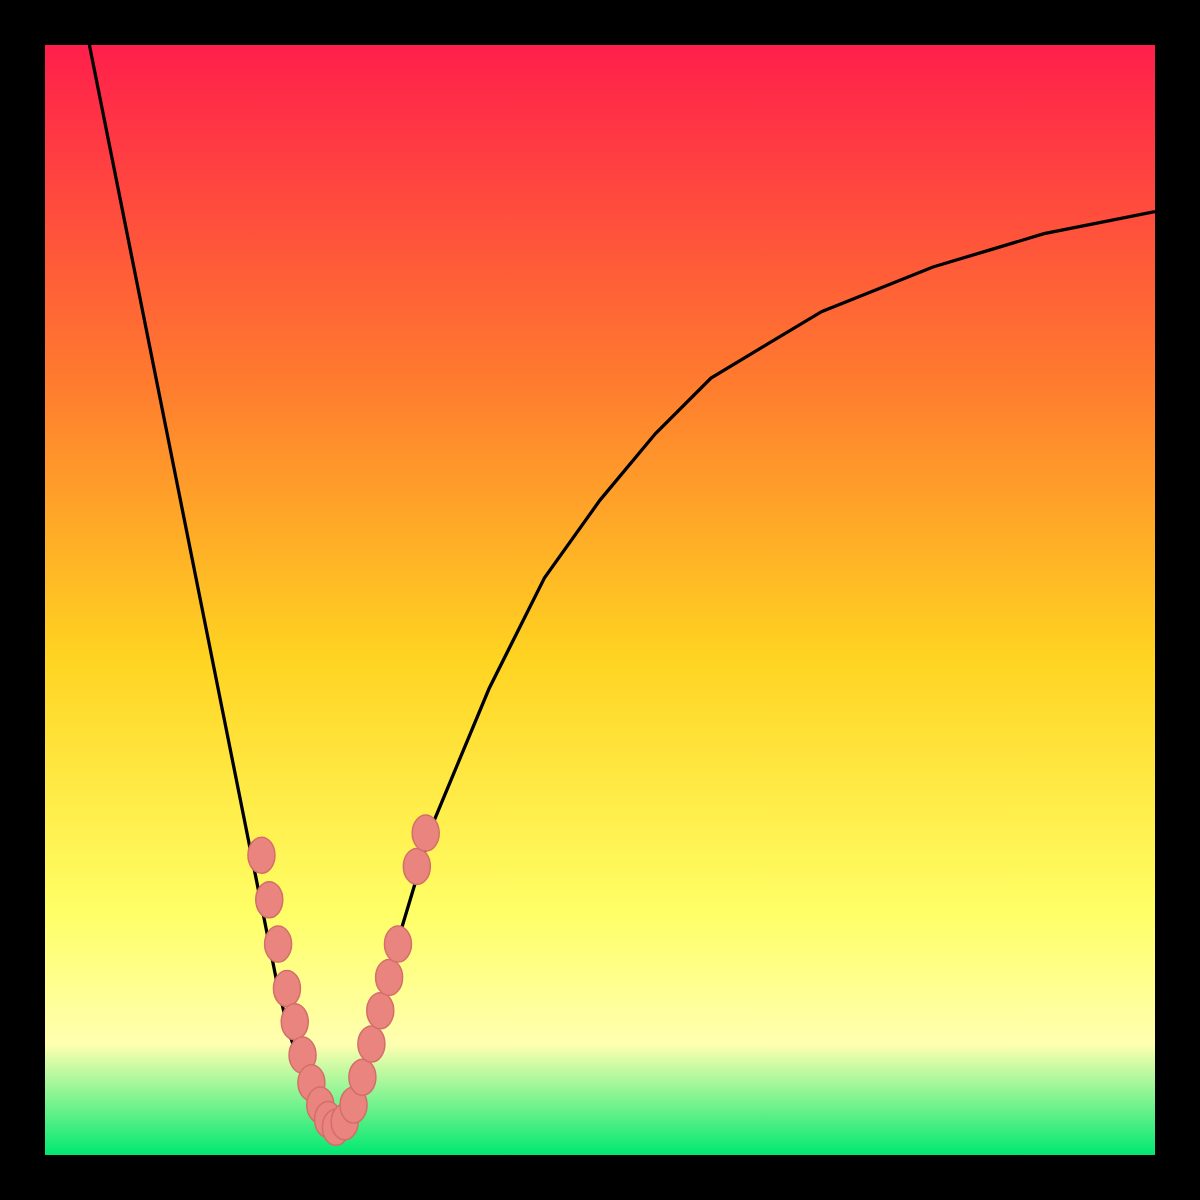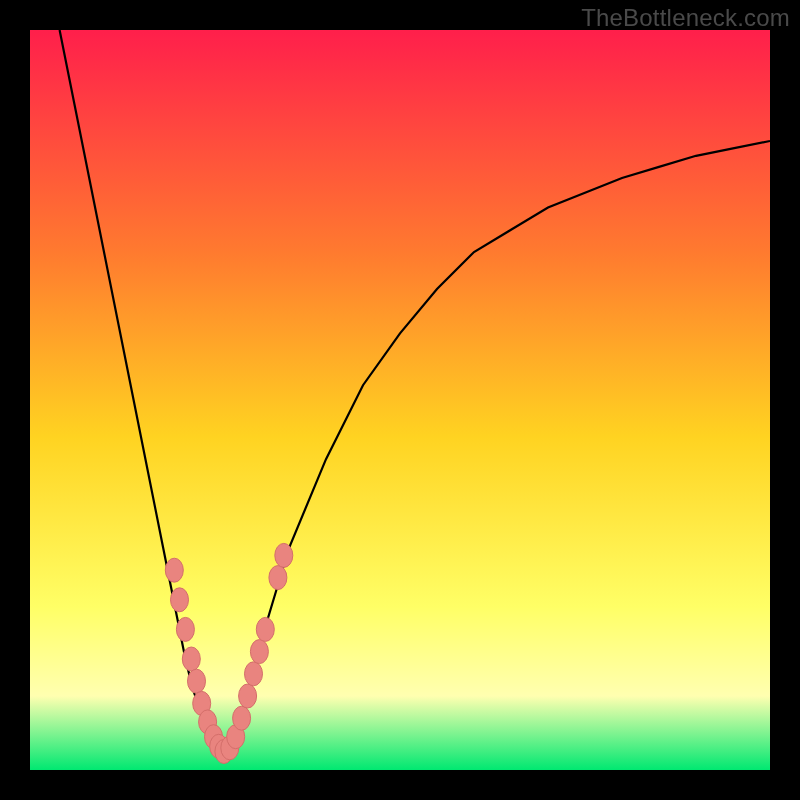--- a/index.html
+++ b/index.html
@@ -32,21 +32,20 @@
     color: #4a4a4a;
     font-size: 24px;
     font-weight: 500;
     letter-spacing: 0.2px;
   }
 </style>
 </head>
 <body>
 
 <div class="frame">
-  <div class="watermark">TheBottleneck.com</div>
 
   <div class="plot-area">
     <svg id="chart-svg" width="740" height="740" viewBox="0 0 740 740">
       <defs>
         <linearGradient id="bg-grad" x1="0" y1="0" x2="0" y2="1">
           <stop id="g0" offset="0%" stop-color="#ff1f4b"></stop>
           <stop id="g1" offset="30%" stop-color="#ff7a2f"></stop>
           <stop id="g2" offset="55%" stop-color="#ffd321"></stop>
           <stop id="g3" offset="78%" stop-color="#ffff66"></stop>
           <stop id="g4" offset="90%" stop-color="#ffffb0"></stop>

